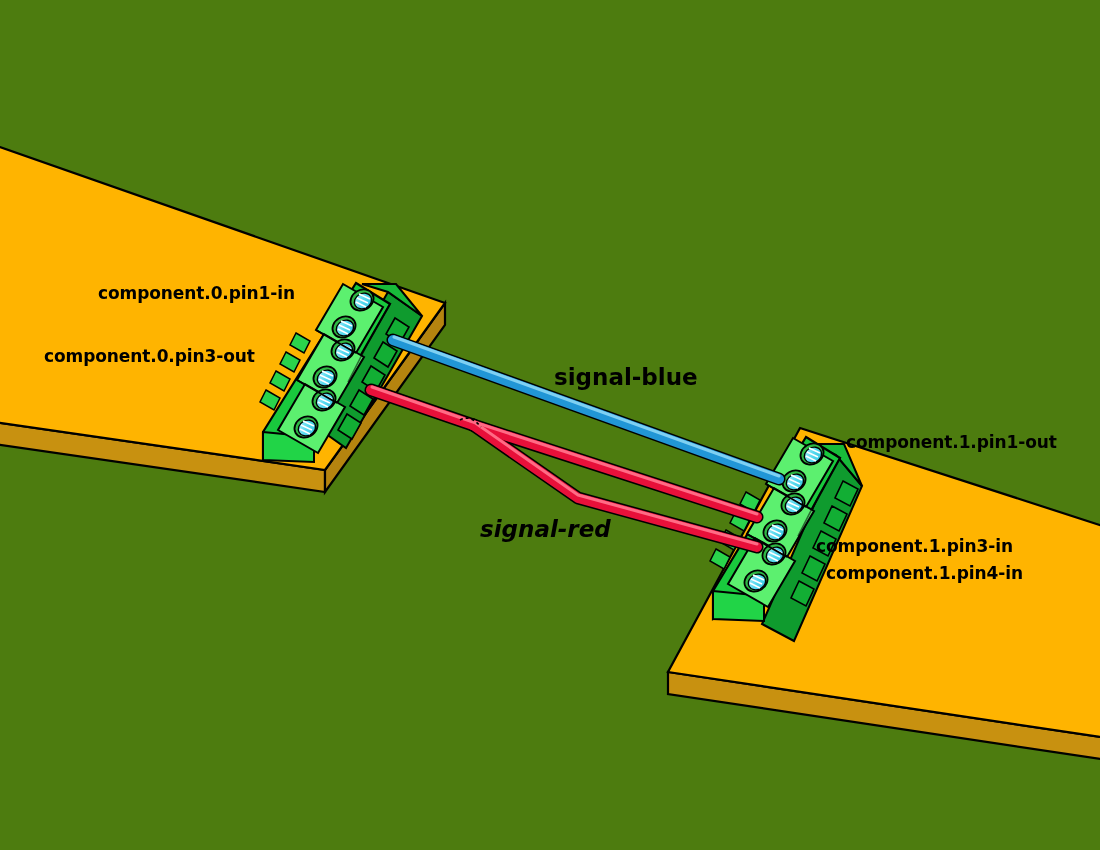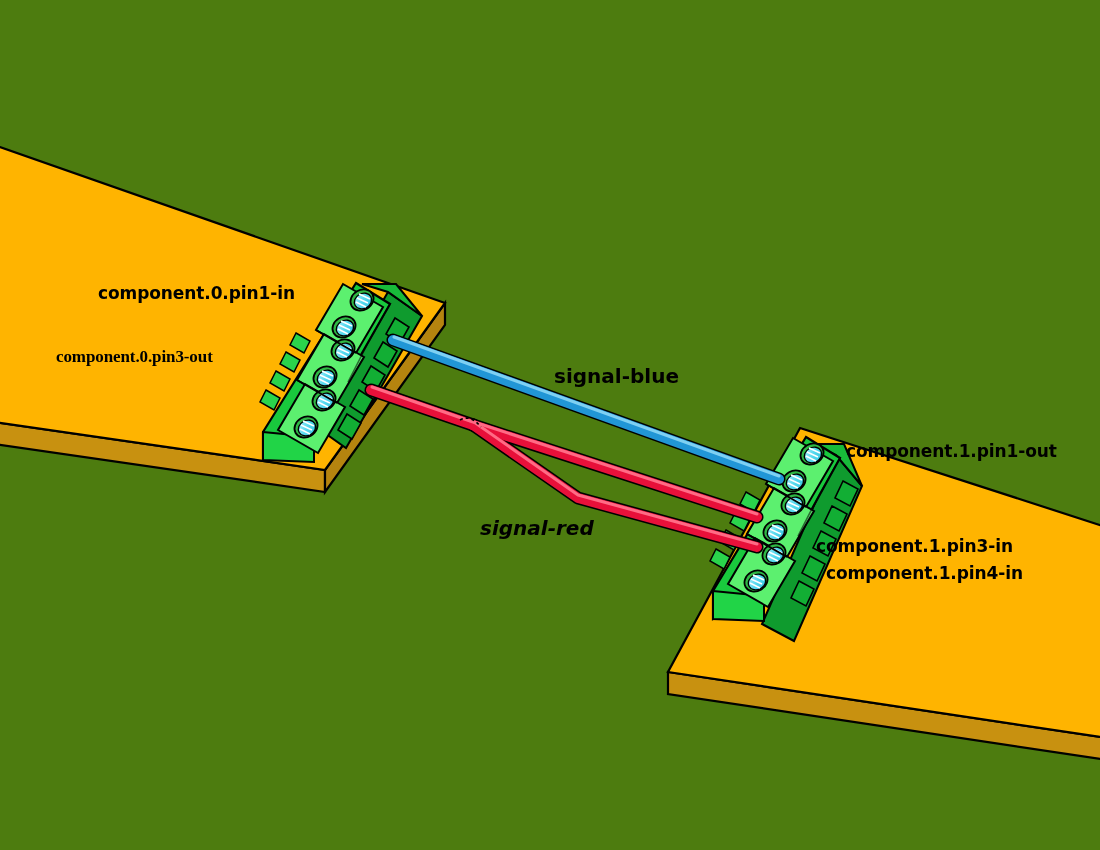--- a/index.html
+++ b/index.html
@@ -28,21 +28,21 @@
   .lbl {
     position: absolute;
     font-family: "DejaVu Sans", sans-serif;
     font-weight: bold;
     color: #000000;
     white-space: nowrap;
     line-height: 1;
     -webkit-font-smoothing: none;
   }
   .lbl-pin { font-size: 17px; letter-spacing: -0.1px; }
-  .lbl-sig { font-size: 20px; }
+  .lbl-sig { font-size: 23px; }
   .lbl-board { font-size: 30px; letter-spacing: 0.2px; }
 </style>
 </head>
 <body>
 
 <div id="stage">
 
   <svg id="scene" viewBox="0 0 1100 850" xmlns="http://www.w3.org/2000/svg">
 
     <defs>
@@ -248,23 +248,23 @@
       <path d="M474,422 L757,514" fill="none" stroke="#ff6b85" stroke-width="3" stroke-linecap="round"></path>
       <path d="M474,422 L578,495 L757,544" fill="none" stroke="#ff6b85" stroke-width="3" stroke-linecap="round" stroke-linejoin="round"></path>
 
       <path d="M460,420 Q470,414 481,427" fill="none" stroke="#000" stroke-width="1.6" stroke-dasharray="3 3"></path>
     </g>
 
   </svg>
 
   <div class="lbl lbl-pin" style="left:98px;  top:285px;">component.0.pin1-in</div>
 
-  <div class="lbl lbl-pin" style="left:56px;  top:348px;font-family:Liberation Serif, serif;">component.0.pin3-out</div>
-
-  <div class="lbl lbl-pin" style="left:846px; top:443px;">component.1.pin1-out</div>
+  <div class="lbl lbl-pin" style="left:44px;  top:348px;">component.0.pin3-out</div>
+
+  <div class="lbl lbl-pin" style="left:846px; top:434px;">component.1.pin1-out</div>
 
   <div class="lbl lbl-pin" style="left:816px; top:538px;">component.1.pin3-in</div>
 
   <div class="lbl lbl-pin" style="left:826px; top:565px;">component.1.pin4-in</div>
 
   <div class="lbl lbl-sig" style="left:554px; top:366px;">signal-blue</div>
 
   <div class="lbl lbl-sig" style="left:480px; top:518px;font-style:italic;">signal-red</div>
 
 

